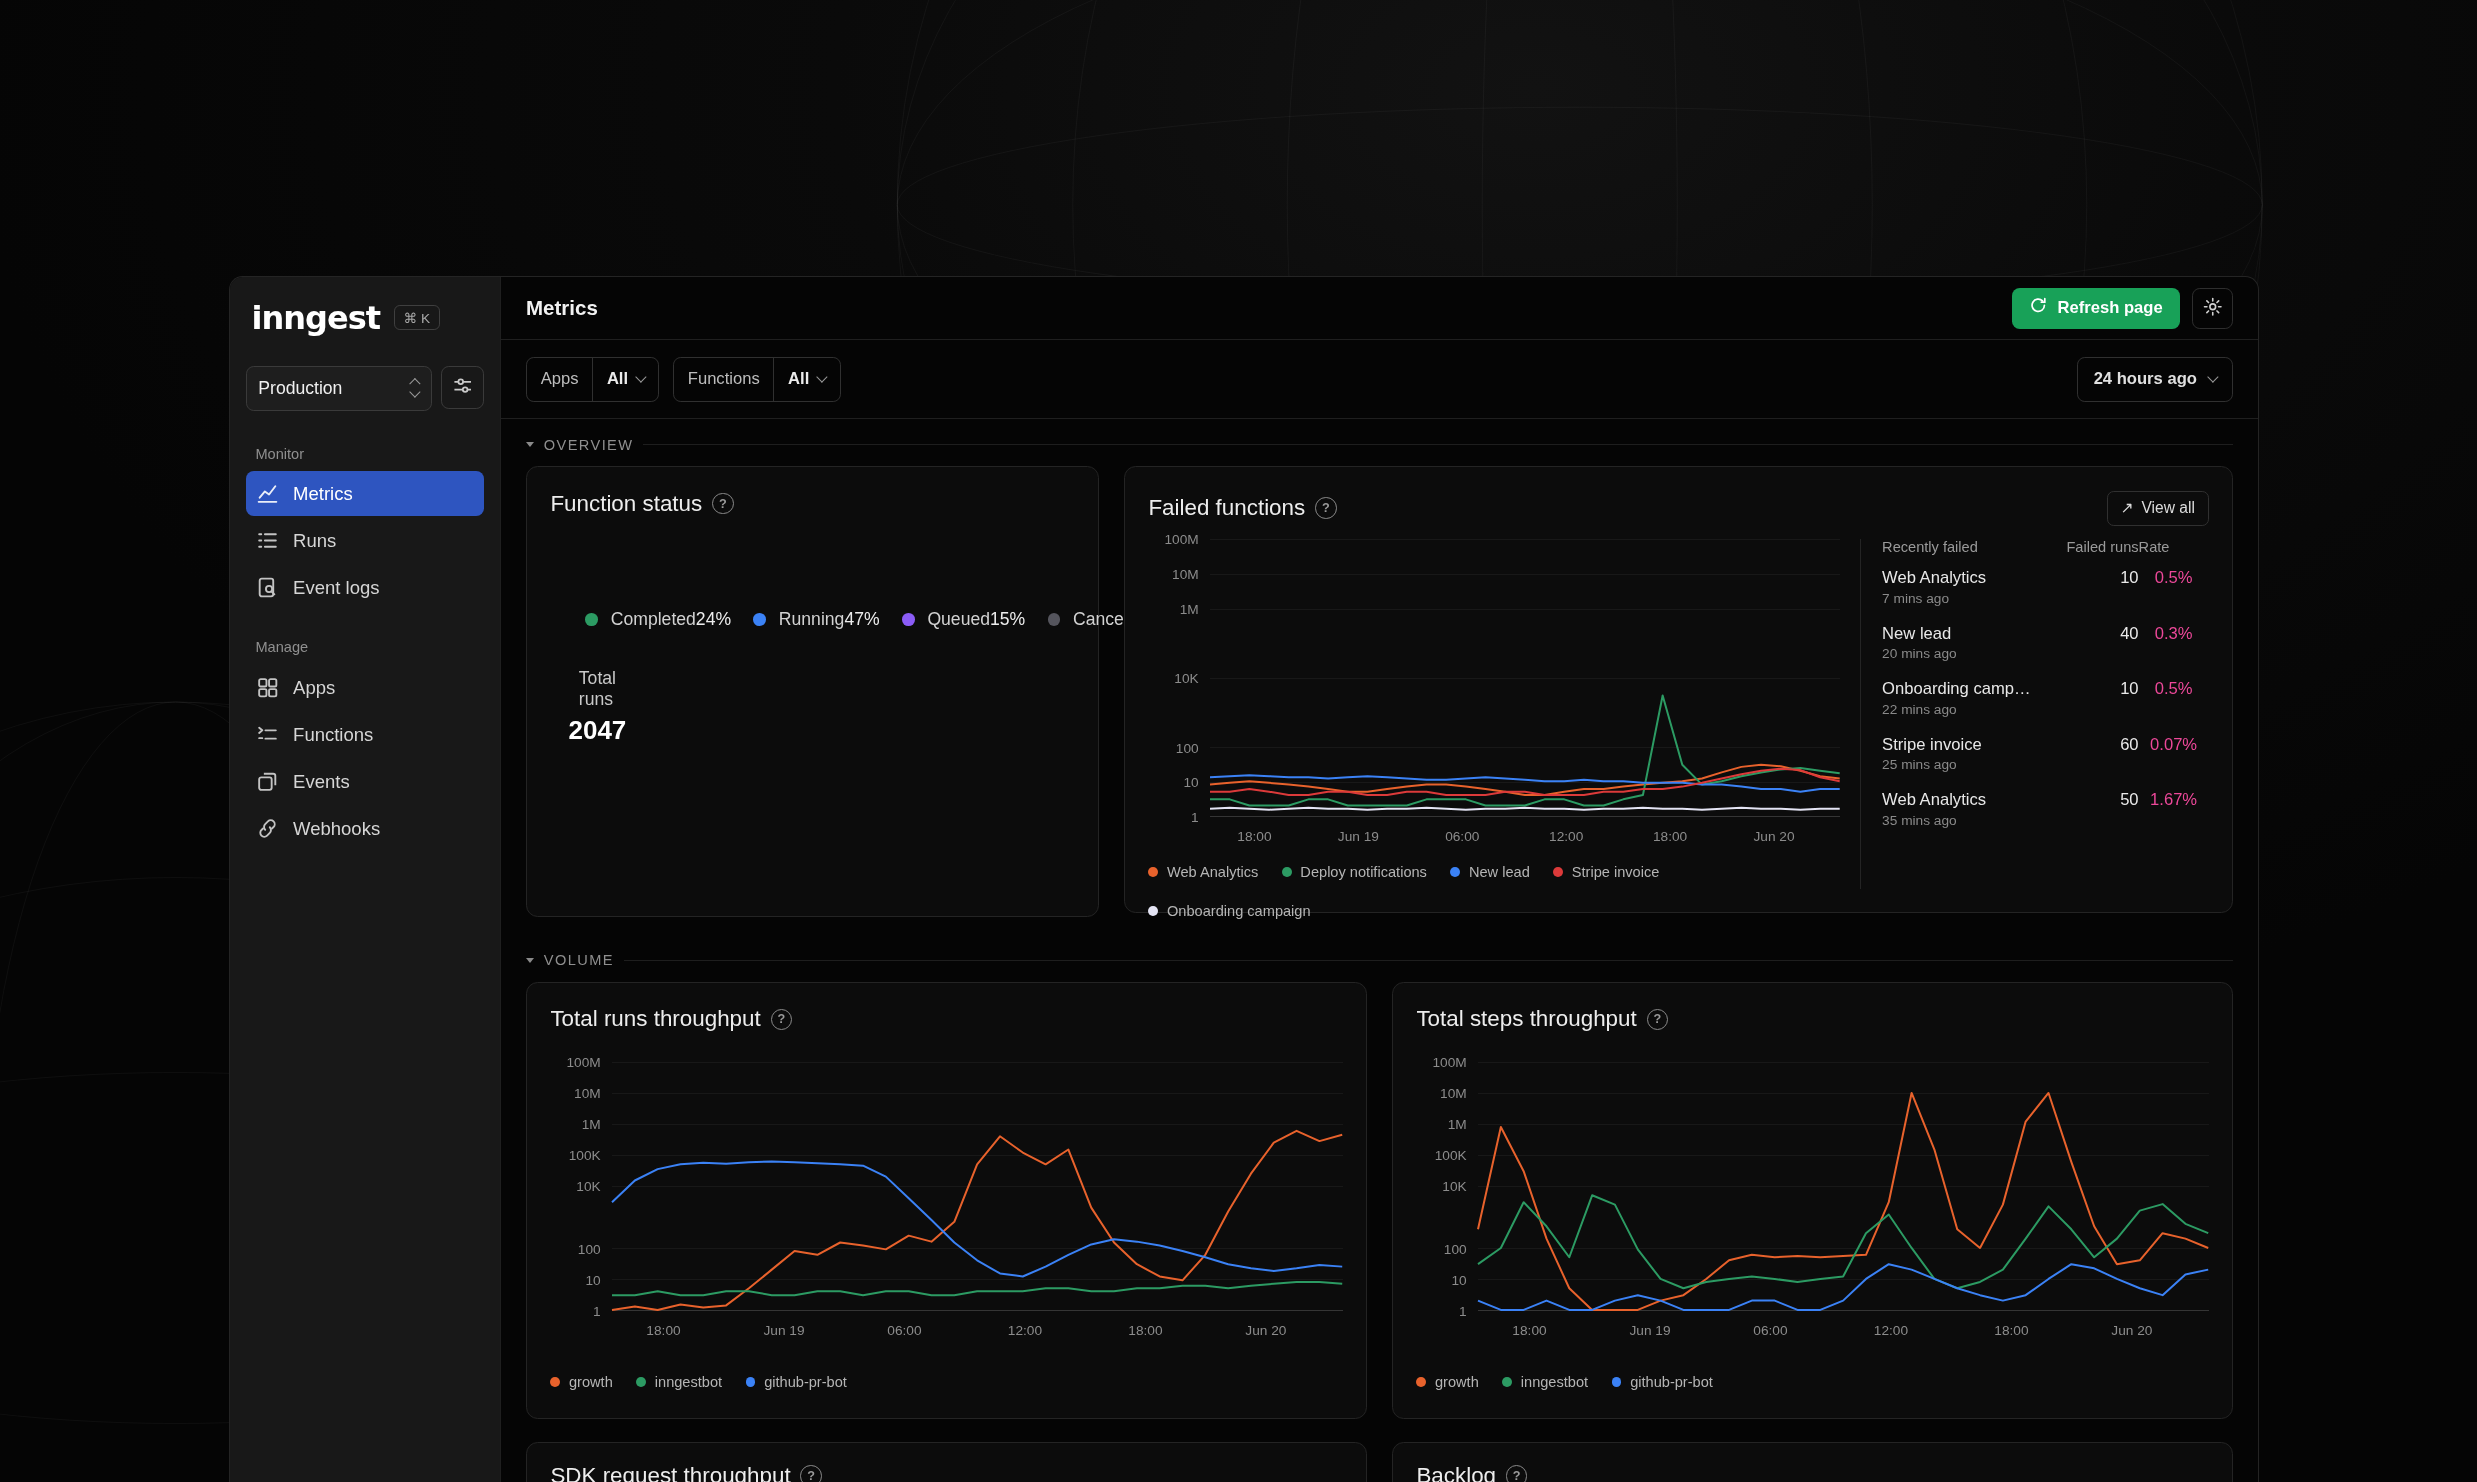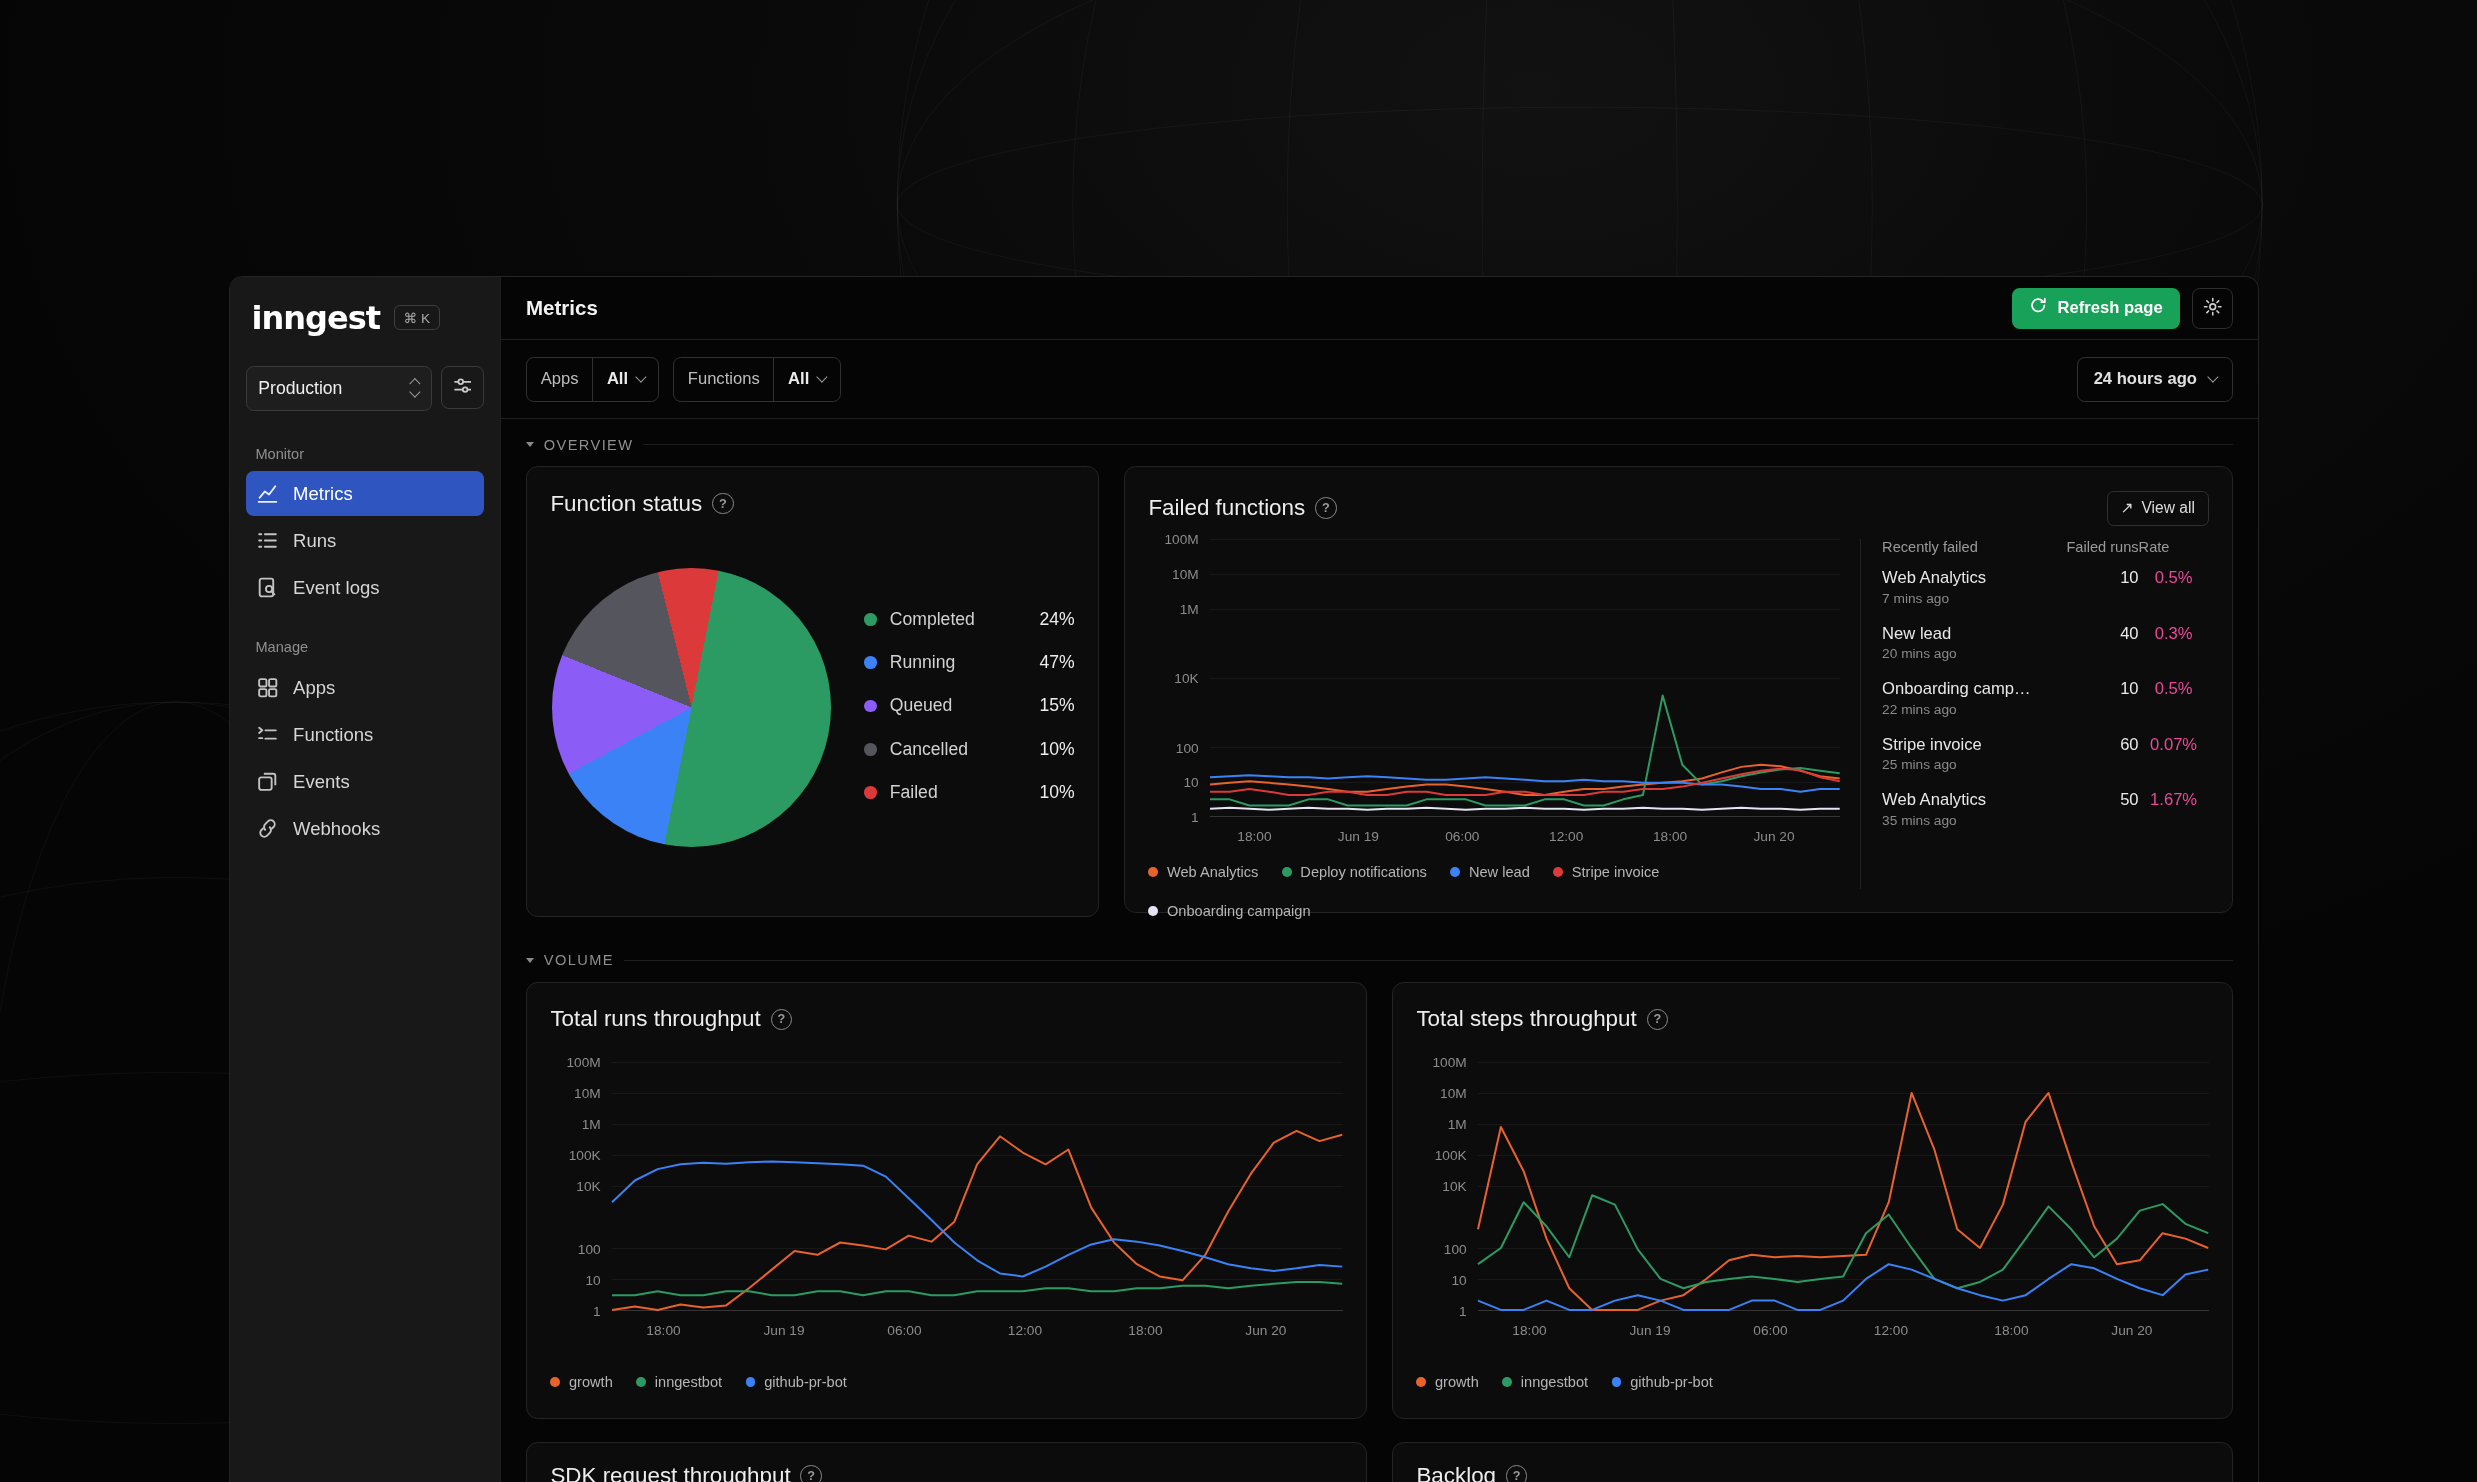--- a/index.html
+++ b/index.html
@@ -81,21 +81,21 @@
     font-family:"Liberation Sans",sans-serif;font-size:15.6px;display:flex;align-items:center;gap:7.8px;padding:0 12.7px;cursor:pointer;}
   
   .fs-card{width:573px;min-width:573px;height:451px;}
   .fs-body{display:flex;align-items:flex-start;margin-top:51px;}
   .donut-wrap{width:279px;height:279px;position:relative;margin-left:2px;}
   .donut{width:100%;height:100%;border-radius:50%;}
   .hole{position:absolute;inset:45px;border-radius:50%;background:#0c0c0c;
     display:flex;flex-direction:column;align-items:center;justify-content:center;gap:4.9px;}
   .hole .lbl{font-size:17.6px;color:#c9c9c9;}
   .hole .val{font-size:26px;font-weight:600;color:#ffffff;}
-  .dlegend{flex:1;margin-left:33px;margin-top:41px;display:flex;flex-direction:column;gap:22.4px;}
+  .dlegend{flex:1;margin-left:33px;margin-top:41px;display:flex;gap:22.4px;}
   .dlegend-item{display:flex;align-items:center;font-size:17.6px;}
   .dot{width:12.7px;height:12.7px;border-radius:50%;margin-right:12.7px;flex:none;}
   .dlabel{color:#d2d2d2;flex:1;}
   .dpct{color:#ececec;}
   
   .ff-card{flex:1;height:447px;display:flex;flex-direction:column;min-width:0;}
   .ff-body{flex:1;display:flex;margin-top:13.7px;min-height:0;}
   .ff-chart-col{flex:1;display:flex;flex-direction:column;min-width:0;}
   .legend-row{display:flex;gap:23.4px;align-items:center;margin-top:11.7px;height:25px;flex-wrap:wrap;}
   .litem{display:flex;align-items:center;gap:8.8px;font-size:14.6px;color:#b5b5b5;}
@@ -301,20 +301,24 @@
       <div class="cards-row">
 
         <div class="card fs-card">
           <div class="card-title-row">
             <span class="card-title">Function status</span>
             <span class="help">?</span>
           </div>
           <div class="fs-body">
             <div class="donut-wrap">
               <div class="donut" style="background: conic-gradient(from -14deg, rgb(220, 58, 58) 0%, rgb(220, 58, 58) 7%, rgb(44, 155, 99) 7%, rgb(44, 155, 99) 57%, rgb(59, 130, 246) 57%, rgb(59, 130, 246) 71%, rgb(139, 92, 246) 71%, rgb(139, 92, 246) 85%, rgb(85, 85, 93) 85%, rgb(85, 85, 93) 100%);"></div>
+              <div class="hole">
+                <span class="lbl">Total runs</span>
+                <span class="val">2047</span>
+              </div>
             </div>
             <div class="dlegend">
               <div class="dlegend-item">
                 <span class="dot" style="background: rgb(44, 155, 99);"></span>
                 <span class="dlabel">Completed</span>
                 <span class="dpct">24%</span>
               </div>
               <div class="dlegend-item">
                 <span class="dot" style="background: rgb(59, 130, 246);"></span>
                 <span class="dlabel">Running</span>

